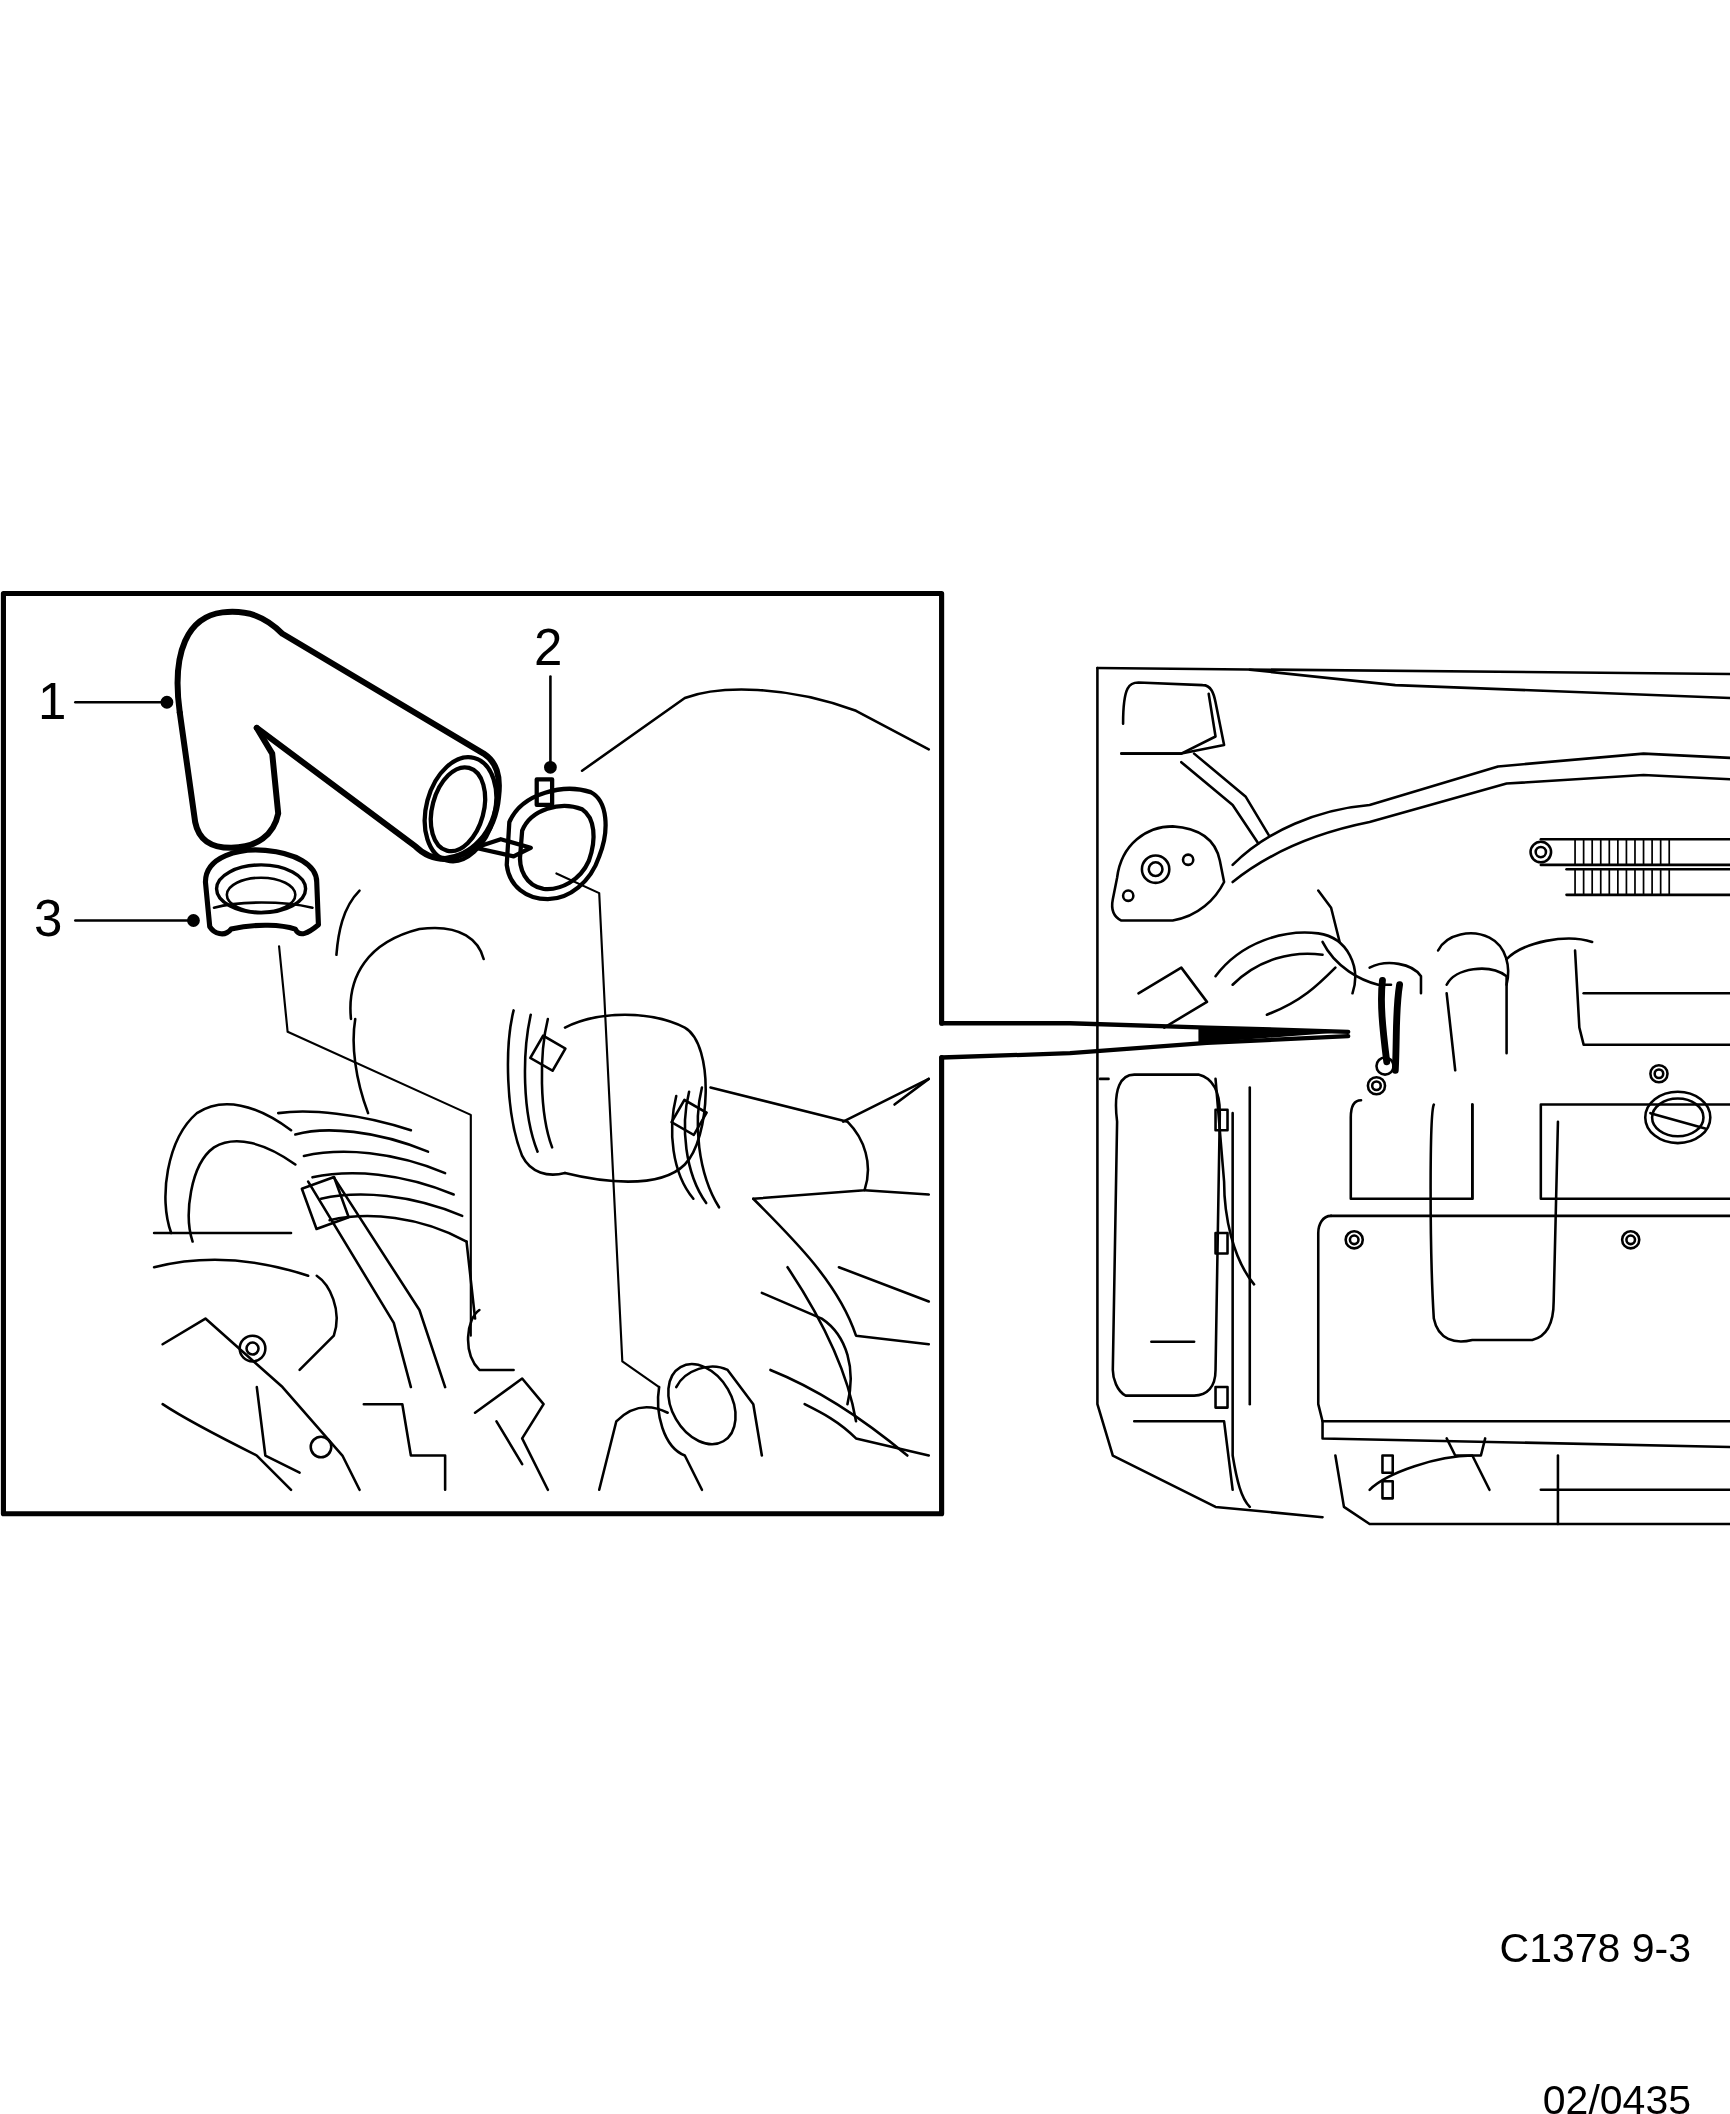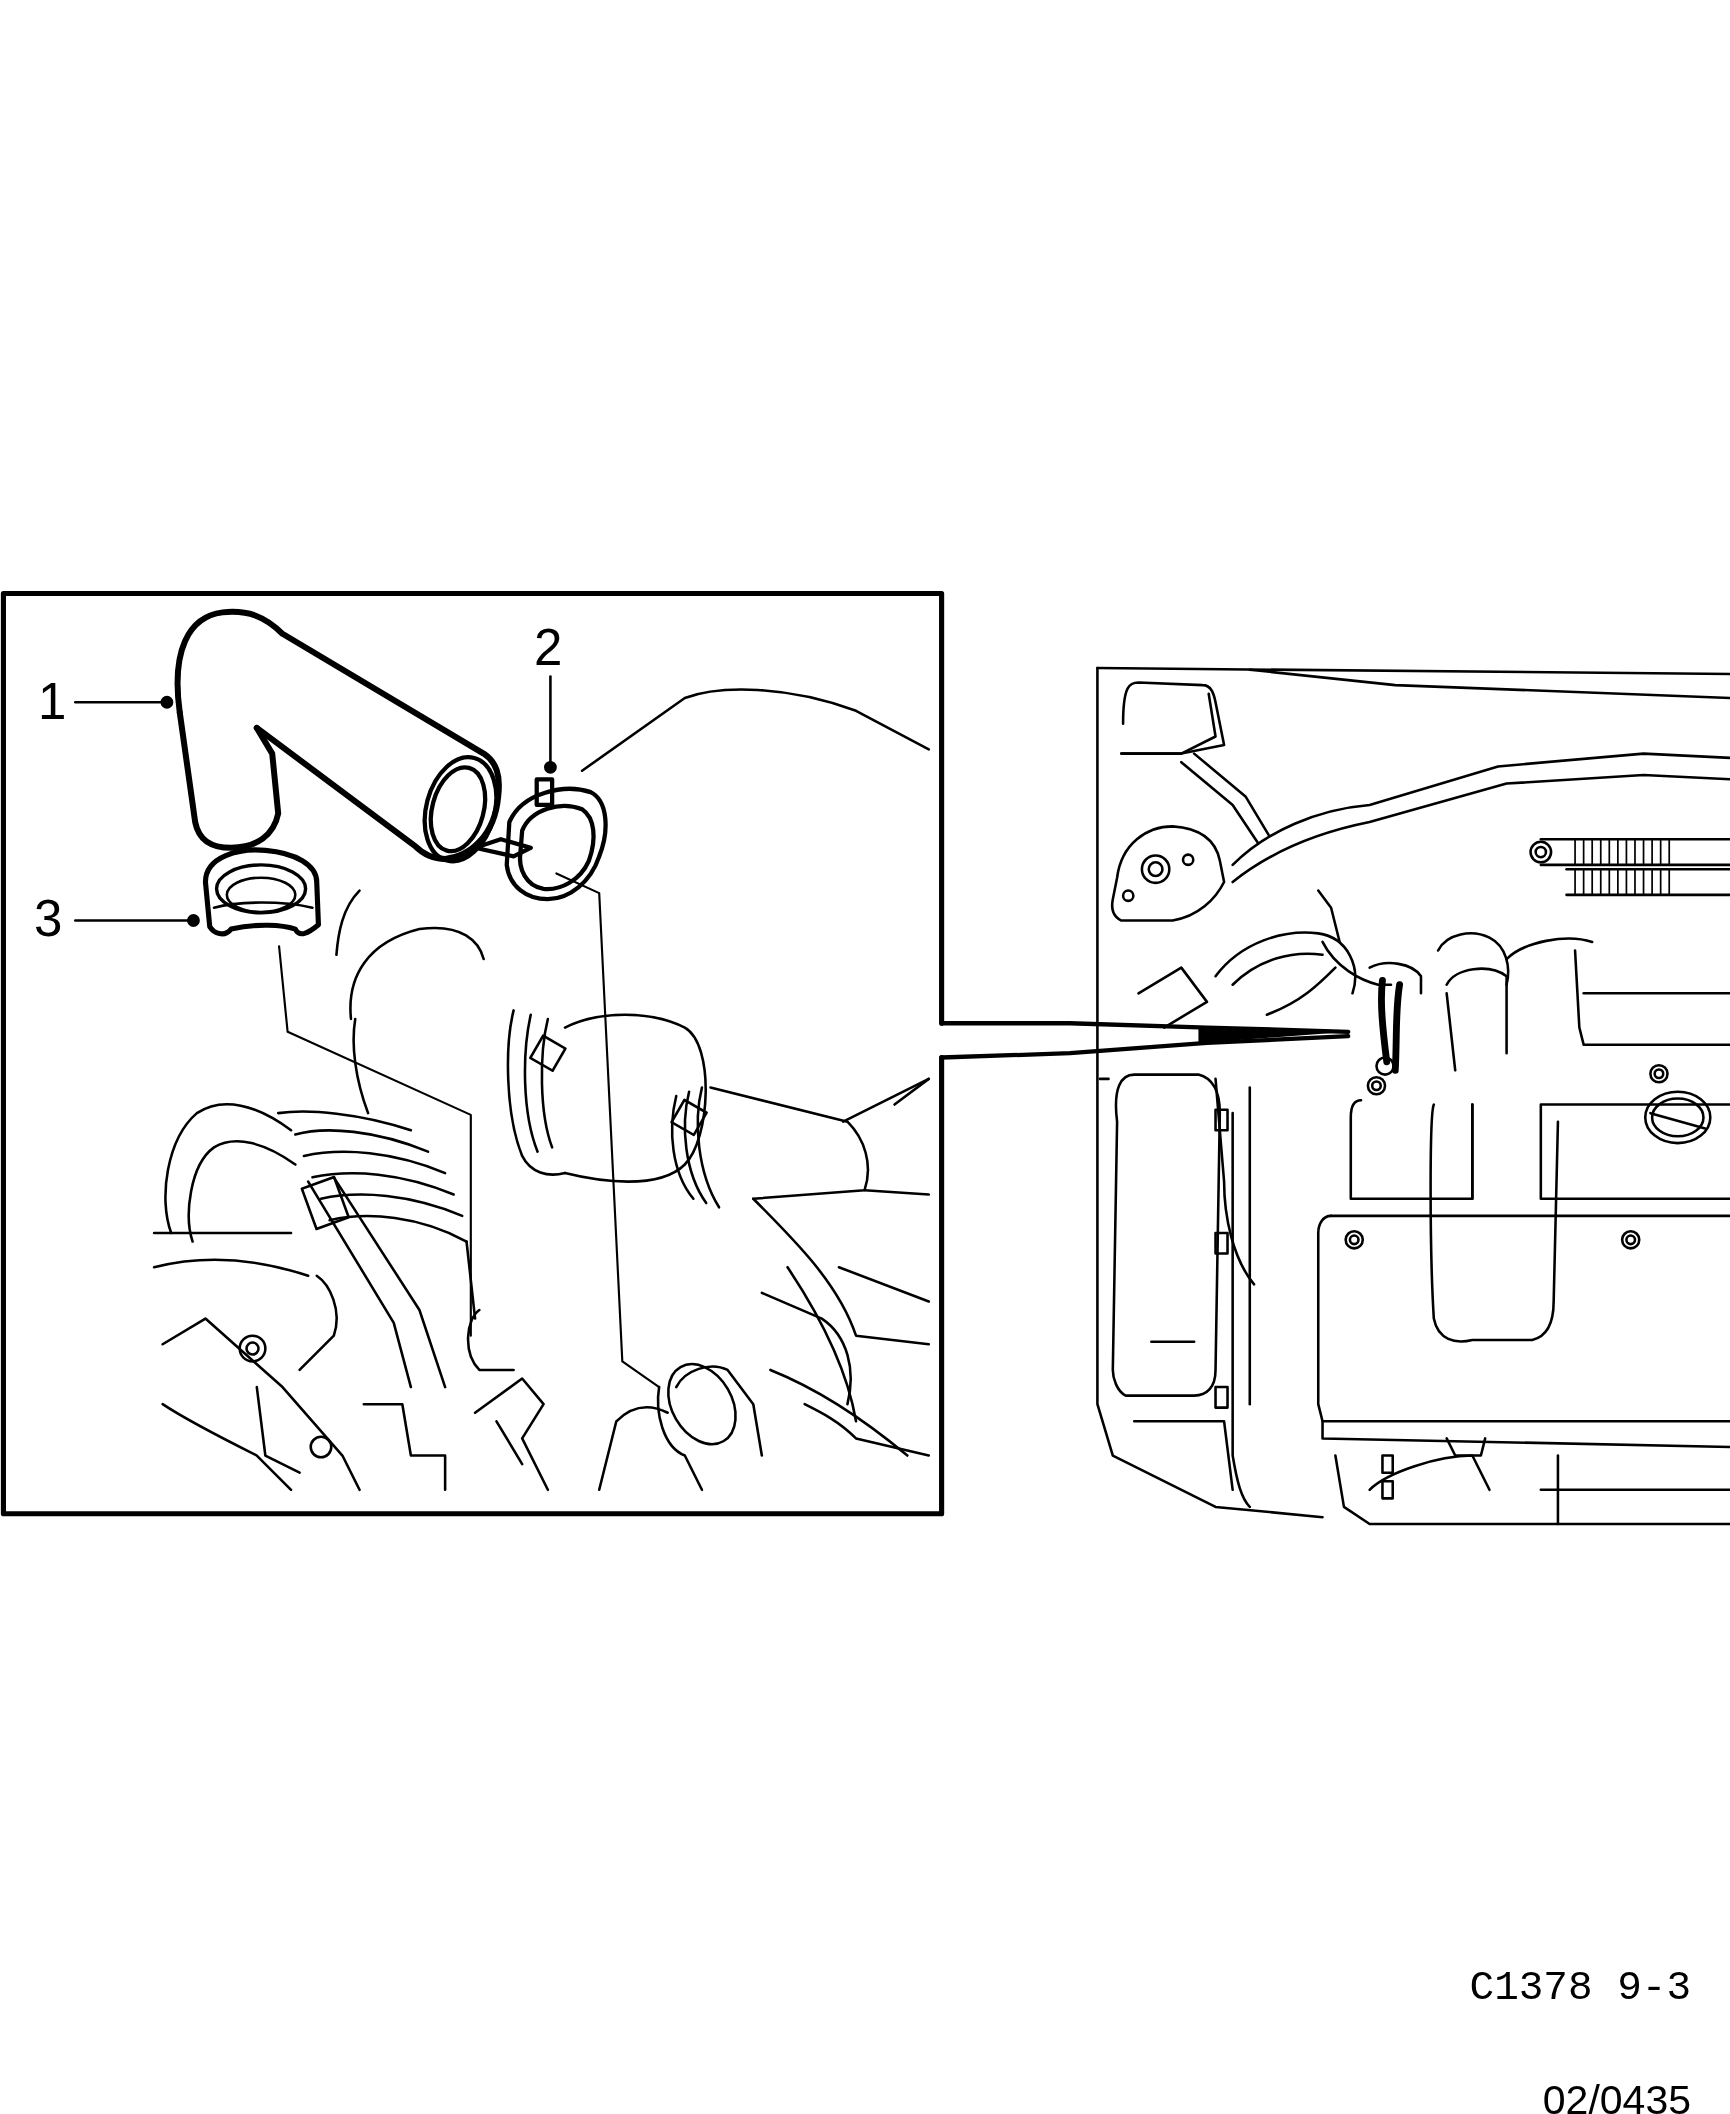--- a/index.html
+++ b/index.html
@@ -246,16 +246,16 @@
         <rect x="1615" y="1700" width="12" height="20"></rect>
         <rect x="1615" y="1730" width="12" height="20"></rect>
       </g>
     </g>
   </svg>
 
   <div class="label" style="left:38px; top:676px;">1</div>
   <div class="label" style="left:534px; top:622px;">2</div>
   <div class="label" style="left:34px; top:893px;">3</div>
 
-  <div class="footer" style="top:1968px;font-family:Liberation Mono, monospace;">C1378 9-3</div>
+  <div class="footer" style="top:1928px;">C1378 9-3</div>
   <div class="footer" style="top:2080px;">02/0435</div>
 </div>
 
 
 </body></html>

